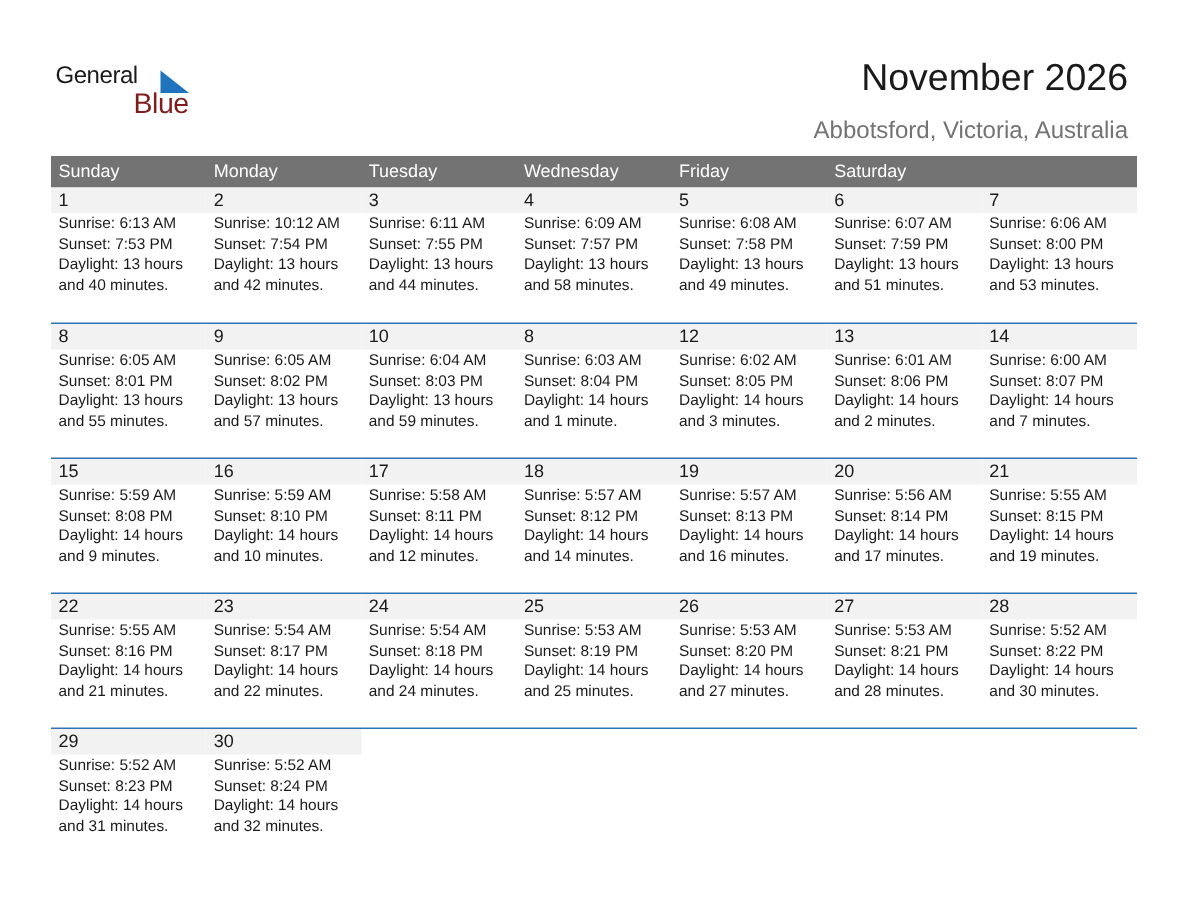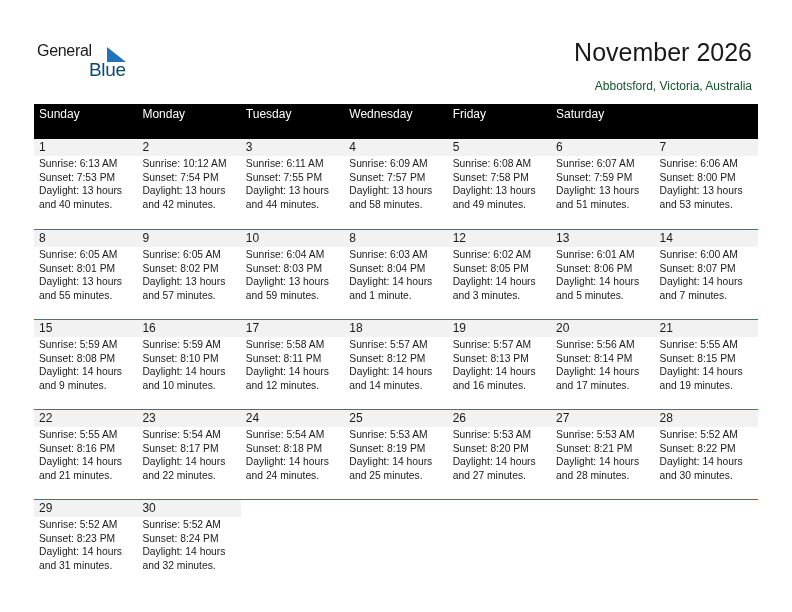--- a/index.html
+++ b/index.html
@@ -1,27 +1,27 @@
 <!DOCTYPE html>
 <html><head>
 <meta charset="utf-8">
 <style>
   html, body { margin: 0; padding: 0; background: #ffffff; }
   body { width: 792px; height: 612px; position: relative; overflow: hidden;
          font-family: "Liberation Sans", sans-serif; color: #222; }
   .logo { position: absolute; left: 37px; top: 42px; width: 100px; height: 40px; }
   .logo .general { position: absolute; left: 0; top: 0; font-size: 16px; color: #1a1a1a; letter-spacing: -0.3px; }
-  .logo .blue { position: absolute; left: 52px; top: 17px; font-size: 19px; color: #0c4a6e; letter-spacing: -0.3px; }
+  .logo .blue { position: absolute; left: 52px; top: 17px; font-size: 19px; color: #7f1d1d; letter-spacing: -0.3px; }
   .logo .tri { position: absolute; left: 70px; top: 5px; width: 0; height: 0;
                border-left: 19px solid transparent; border-bottom: 15px solid #1f74bd;
                transform: scaleX(-1); }
   .title { position: absolute; right: 40px; top: 38px; font-size: 25px; color: #1a1a1a; }
-  .subtitle { position: absolute; right: 40px; top: 79px; font-size: 12px; color: #14532d; }
+  .subtitle { position: absolute; right: 40px; top: 79px; font-size: 16px; color: #737373; }
   .cal { position: absolute; left: 34px; top: 104px; width: 724px; }
-  .hdr { display: flex; background: #000000; height: 35px; }
+  .hdr { display: flex; background: #737373; height: 21px; }
   .hdr div { width: 103.43px; color: #fff; font-size: 12px; line-height: 21px; padding-left: 5px; box-sizing: border-box; }
   .week { display: flex; height: 90px; border-top: 1px solid #2e73b4; box-sizing: border-box; }
   .week:first-of-type { border-top: none; }
   .cell { width: 103.43px; box-sizing: border-box; }
   .daynum { height: 17px; background: #f2f2f2; font-size: 12px; line-height: 17px; padding-left: 5px; color: #1a1a1a; }
   .info { padding-left: 5px; font-size: 10.3px; line-height: 13.6px; color: #1a1a1a; padding-top: 1px; }
   .cell.empty .daynum { background: transparent; }
   .weeks .week:first-child { border-top: none; }
 </style>
 </head>
@@ -156,21 +156,21 @@
             <div>Daylight: 14 hours</div>
             <div>and 3 minutes.</div>
           </div>
         </div>
         <div class="cell">
           <div class="daynum">13</div>
           <div class="info">
             <div>Sunrise: 6:01 AM</div>
             <div>Sunset: 8:06 PM</div>
             <div>Daylight: 14 hours</div>
-            <div>and 5 minutes.</div>
+            <div>and 2 minutes.</div>
           </div>
         </div>
         <div class="cell">
           <div class="daynum">14</div>
           <div class="info">
             <div>Sunrise: 6:00 AM</div>
             <div>Sunset: 8:07 PM</div>
             <div>Daylight: 14 hours</div>
             <div>and 7 minutes.</div>
           </div>

